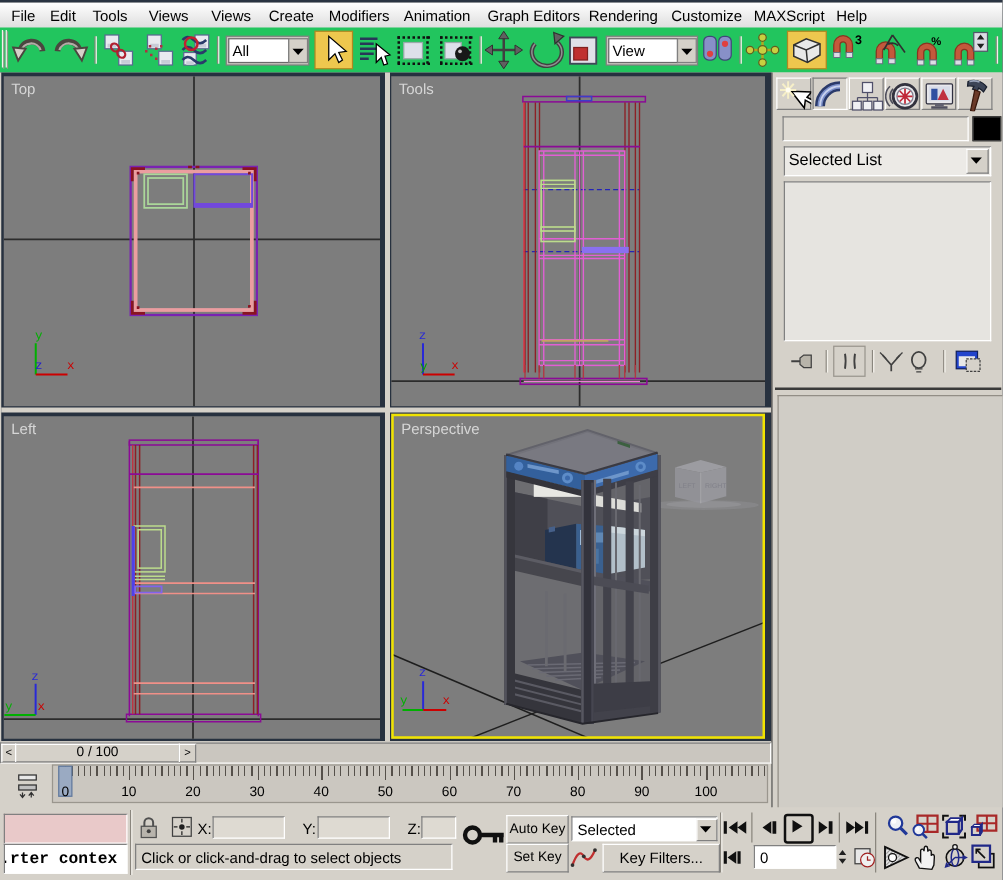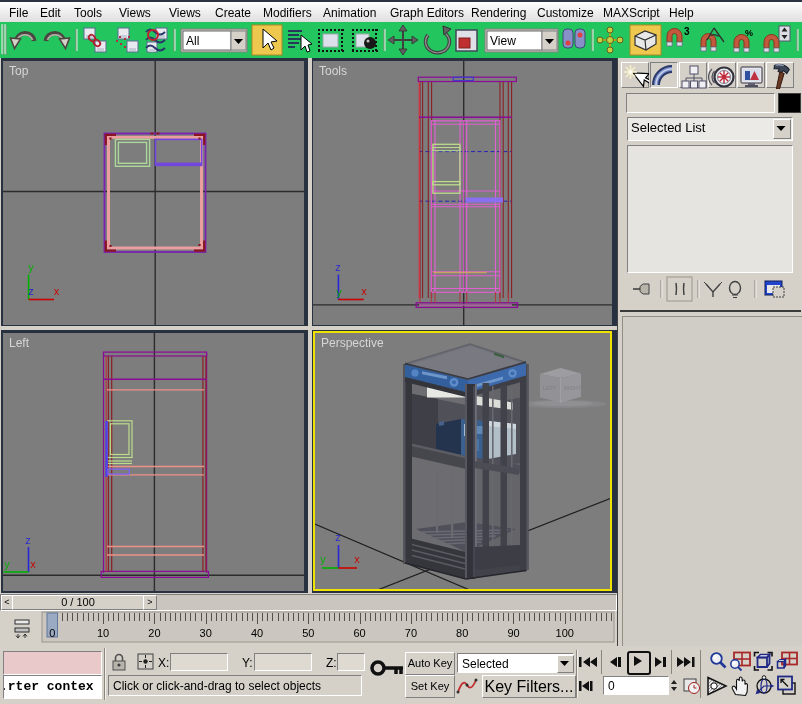--- a/index.html
+++ b/index.html
@@ -5,21 +5,21 @@
   html,body{margin:0;padding:0;}
   body{width:802px;height:704px;position:relative;background:#d5d1c9;
        font-family:"Liberation Sans",sans-serif;overflow:hidden;}
   .abs{position:absolute;}
   .vp{position:absolute;background:#7d7d7d;}
   .vplabel{position:absolute;left:6px;top:3px;font-size:12px;color:#d6d6d6;}
   .sunk{border-top:1px solid #808080;border-left:1px solid #808080;
         border-bottom:1px solid #ffffff;border-right:1px solid #ffffff;}
   .raise{border-top:1px solid #ffffff;border-left:1px solid #ffffff;
         border-bottom:1px solid #808080;border-right:1px solid #808080;}
-  .btn{background:#d5d1c9;font-size:16px;color:#000;text-align:center;}
+  .btn{background:#d5d1c9;font-size:12px;color:#000;text-align:center;}
   svg{display:block;}
 </style>
 </head>
 <body>
 
 <div class="abs" style="left:0;top:0;width:802px;height:22px;
      background:linear-gradient(#ffffff,#e9e9e9 60%,#dcdcdc);border-top:2px solid #2a3442;">
   <div style="font-size:12px;color:#000;">
     <span class="abs" style="left:9px;top:4px;">File</span>
       <span class="abs" style="left:40px;top:4px;">Edit</span>

